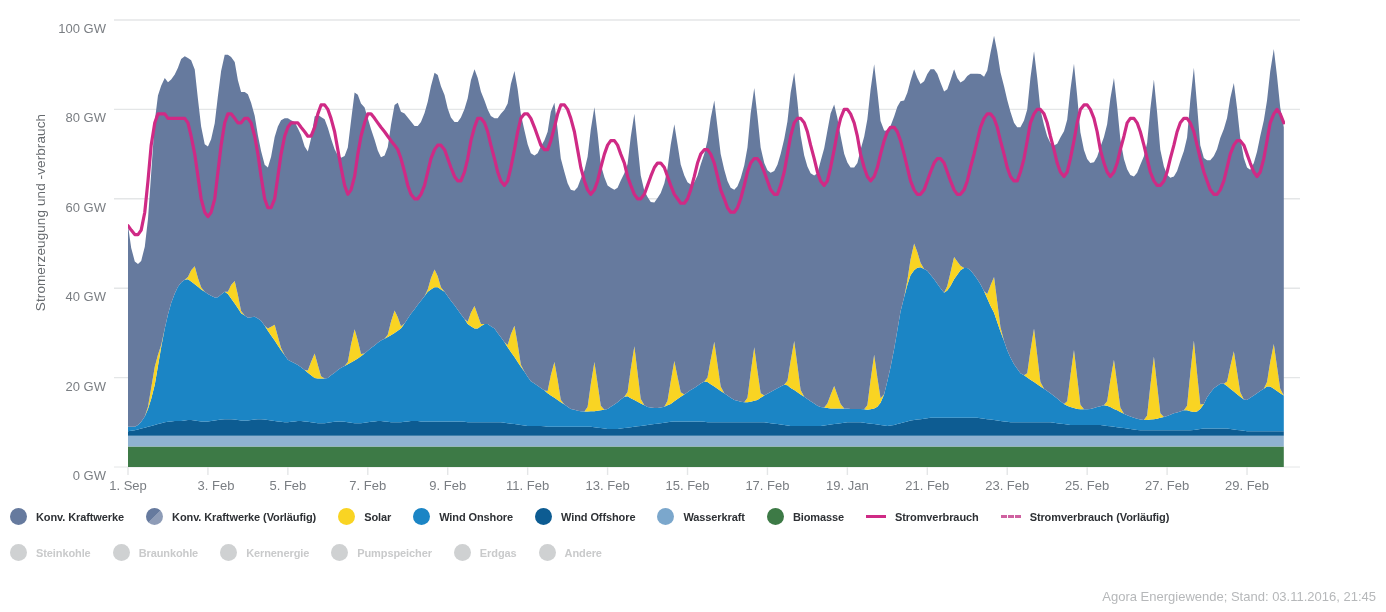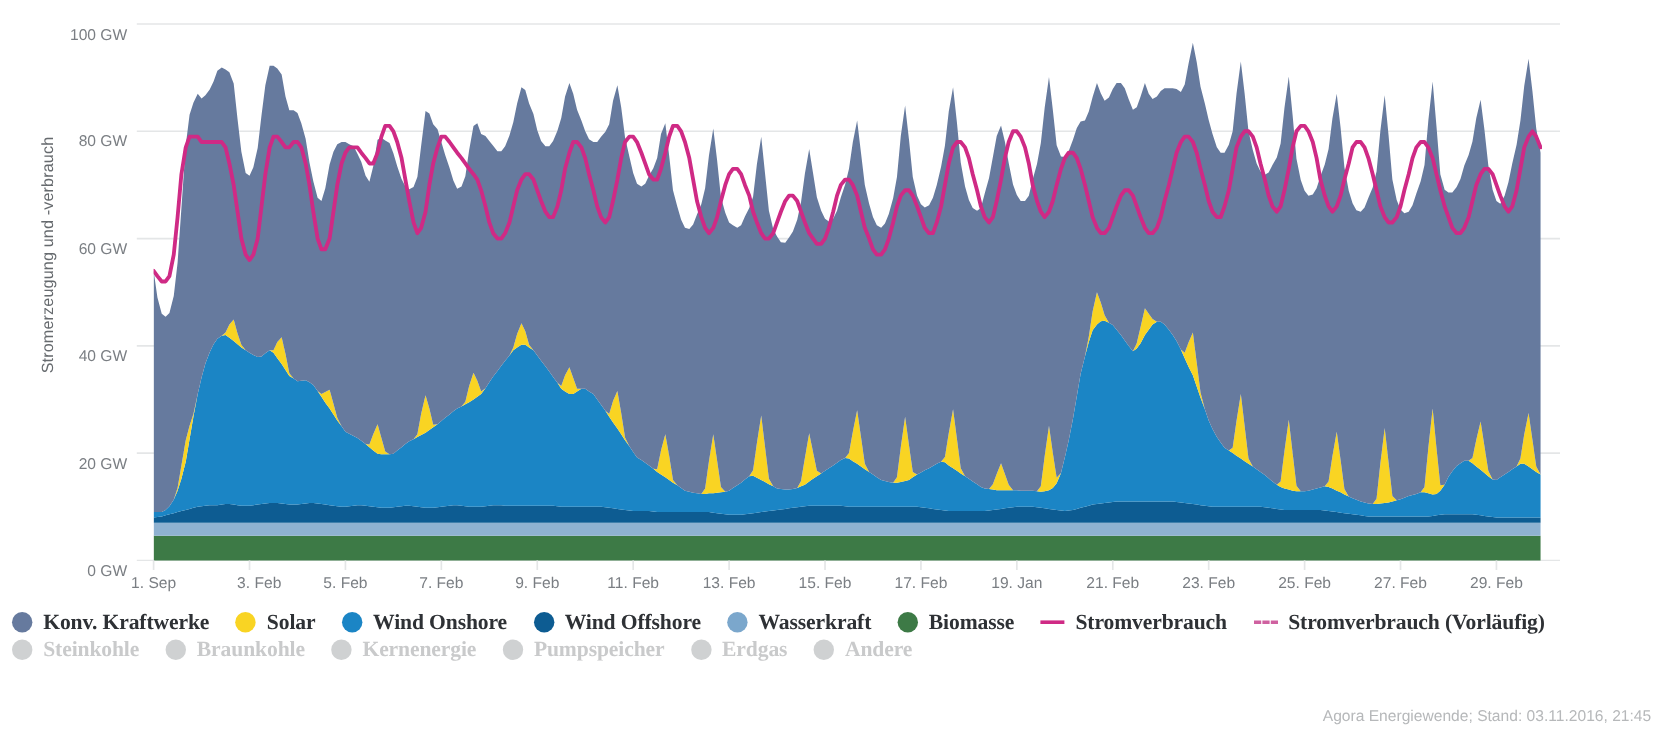--- a/index.html
+++ b/index.html
@@ -52,40 +52,39 @@
     position: absolute;
     left: 10px; top: 508px;
     width: 1366px;
   }
   .legend-row {
     display: flex;
     flex-wrap: nowrap;
     align-items: center;
   }
   .legend-row.row1 { gap: 0; }
-  .legend-row.row2 { margin-top: 2px; }
+  .legend-row.row2 { margin-top: 19px; }
   .legend-item {
     display: flex;
     align-items: center;
     margin-right: 22px;
     white-space: nowrap;
     cursor: pointer;
   }
   .legend-item .dot {
     width: 17px; height: 17px;
     border-radius: 50%;
     margin-right: 9px;
     flex: 0 0 auto;
   }
   .legend-item .lbl {
-    font-size: 18px;
+    font-size: 11px;
     font-weight: bold;
     color: #2e3135;
     letter-spacing: -0.1px;
-    font-family: Liberation Serif, serif;
   }
   .legend-item.off .lbl { color: #c9cacb; font-weight: bold; }
   .legend-item .line-swatch {
     width: 20px; height: 0;
     border-top: 3px solid #cf2a85;
     margin-right: 9px;
     flex: 0 0 auto;
   }
   .legend-item .line-swatch.dashed {
     border-top: 3px dashed #cf61a0;
@@ -189,20 +188,24 @@
       </div>
   </div>
 
   <div id="legend">
     <div class="legend-row row1" id="legend-row1">
         <div class="legend-item">
           <div class="dot" style="background: rgb(102, 122, 158);"></div>
           <span class="lbl">Konv. Kraftwerke</span>
         </div>
         <div class="legend-item">
+          <div class="dot" style="background: linear-gradient(135deg, rgb(102, 122, 158) 0px, rgb(102, 122, 158) 50%, rgb(142, 156, 183) 50%, rgb(142, 156, 183) 100%);"></div>
+          <span class="lbl">Konv. Kraftwerke (Vorläufig)</span>
+        </div>
+        <div class="legend-item">
           <div class="dot" style="background: rgb(249, 212, 35);"></div>
           <span class="lbl">Solar</span>
         </div>
         <div class="legend-item">
           <div class="dot" style="background: rgb(27, 133, 197);"></div>
           <span class="lbl">Wind Onshore</span>
         </div>
         <div class="legend-item">
           <div class="dot" style="background: rgb(13, 92, 146);"></div>
           <span class="lbl">Wind Offshore</span>

